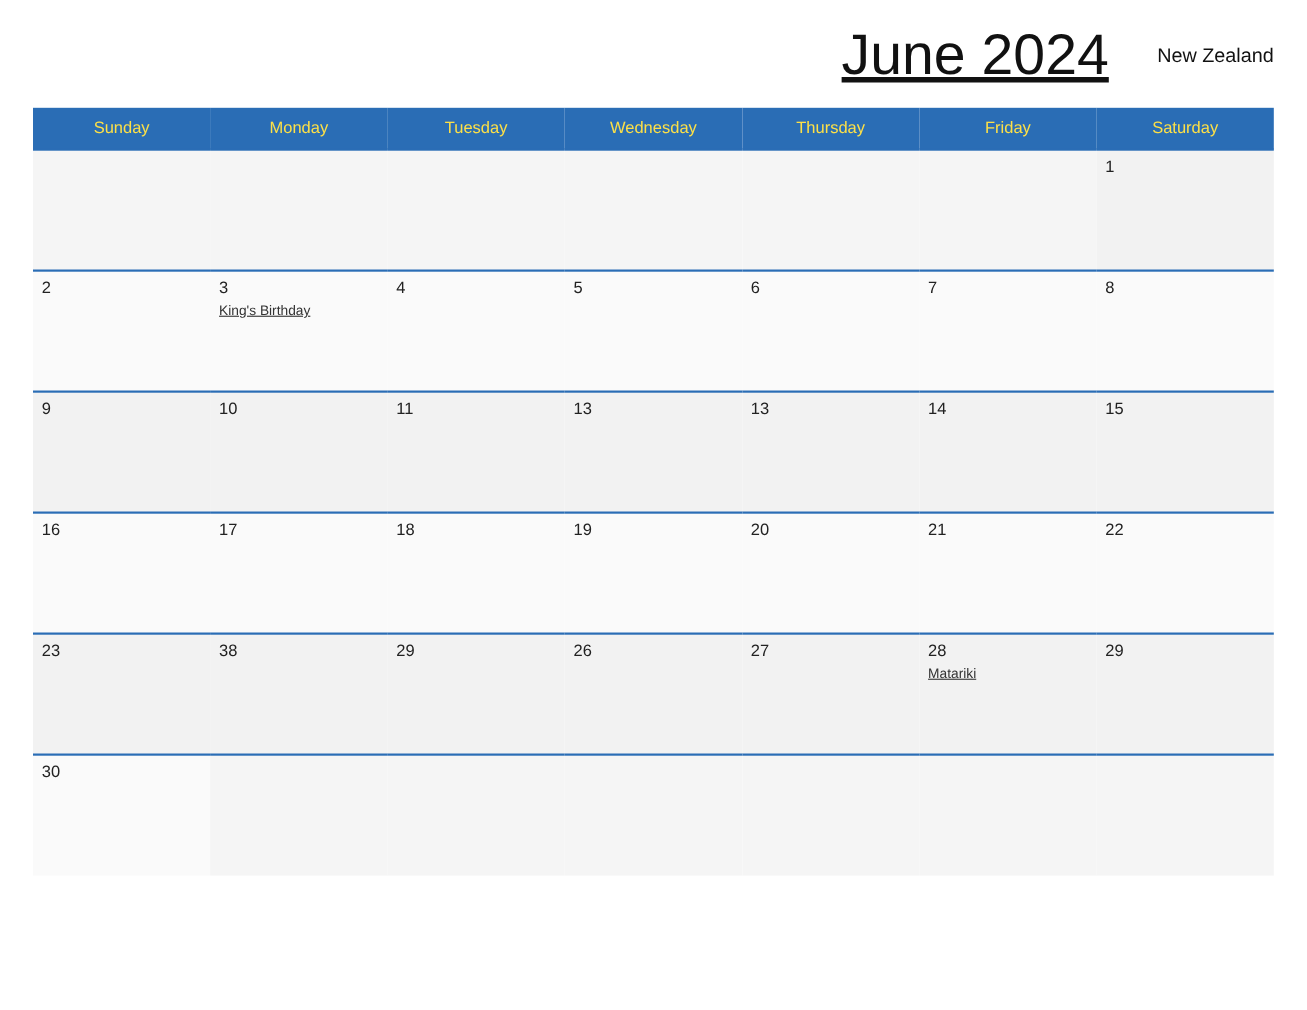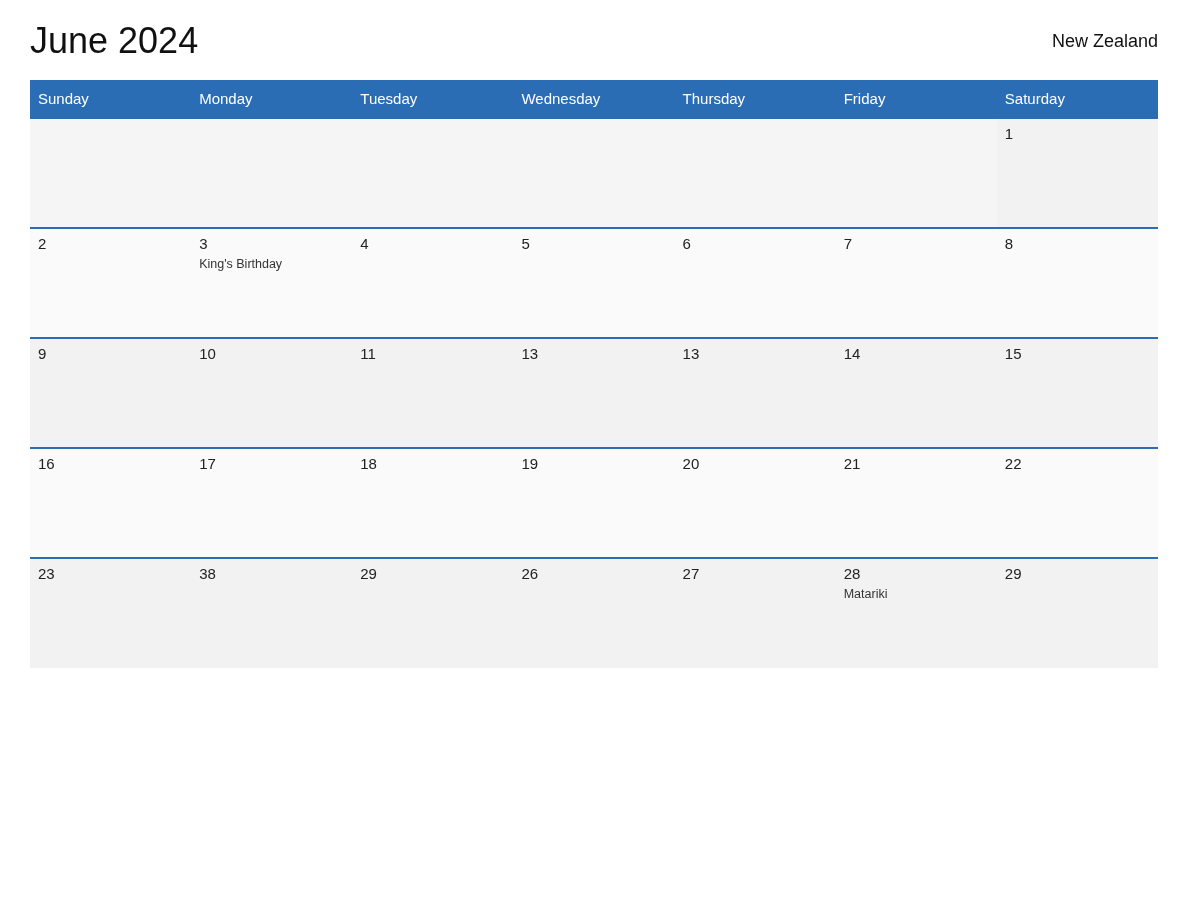--- a/index.html
+++ b/index.html
@@ -14,43 +14,44 @@
       min-height: 918px;
       padding: 20px 30px;
     }
     .header {
       display: flex;
       align-items: center;
       justify-content: space-between;
       margin-bottom: 18px;
     }
     .title {
-      font-size: 36px;
+      font-size: 52px;
       font-weight: 400;
       color: #111;
-      text-align: left;
+      text-align: right;
       flex: 1;
+      text-decoration: underline;
     }
     .country {
       font-size: 18px;
       color: #111;
       text-align: right;
       min-width: 150px;
     }
     .calendar {
       width: 100%;
       border-collapse: collapse;
     }
     .calendar thead tr th {
       background-color: #2a6db5;
-      color: #ffffff;
+      color: #fde047;
       padding: 10px 8px;
       font-size: 15px;
       font-weight: normal;
-      text-align: left;
+      text-align: center;
       border: none;
     }
     .calendar tbody tr td {
       vertical-align: top;
       padding: 6px 8px;
       width: calc(100% / 7);
       height: 110px;
       border-top: 2px solid #2a6db5;
       background: #f5f5f5;
       font-size: 14px;
@@ -64,20 +65,21 @@
     }
     .day-number {
       font-size: 15px;
       color: #222;
       display: block;
       margin-bottom: 3px;
     }
     .holiday {
       font-size: 12.5px;
       color: #333;
+      text-decoration: underline;
     }
     
     .calendar tbody tr:nth-child(odd) td {
       background: #f2f2f2;
     }
     .calendar tbody tr:nth-child(even) td {
       background: #fafafa;
     }
     .logo-wrapper {
       display: flex;
@@ -225,14 +227,25 @@
           <span class="day-number">26</span>
         </td>
         <td>
           <span class="day-number">27</span>
         </td>
         <td><span class="day-number">28</span><span class="holiday">Matariki</span></td>
         <td>
           <span class="day-number">29</span>
         </td>
       </tr>
+      <tr>
+        <td>
+          <span class="day-number">30</span>
+        </td>
+        <td style="background: rgb(245, 245, 245);"></td>
+        <td style="background: rgb(245, 245, 245);"></td>
+        <td style="background: rgb(245, 245, 245);"></td>
+        <td style="background: rgb(245, 245, 245);"></td>
+        <td style="background: rgb(245, 245, 245);"></td>
+        <td style="background: rgb(245, 245, 245);"></td>
+      </tr>
     </tbody>
 </table>
 
 </body></html>

